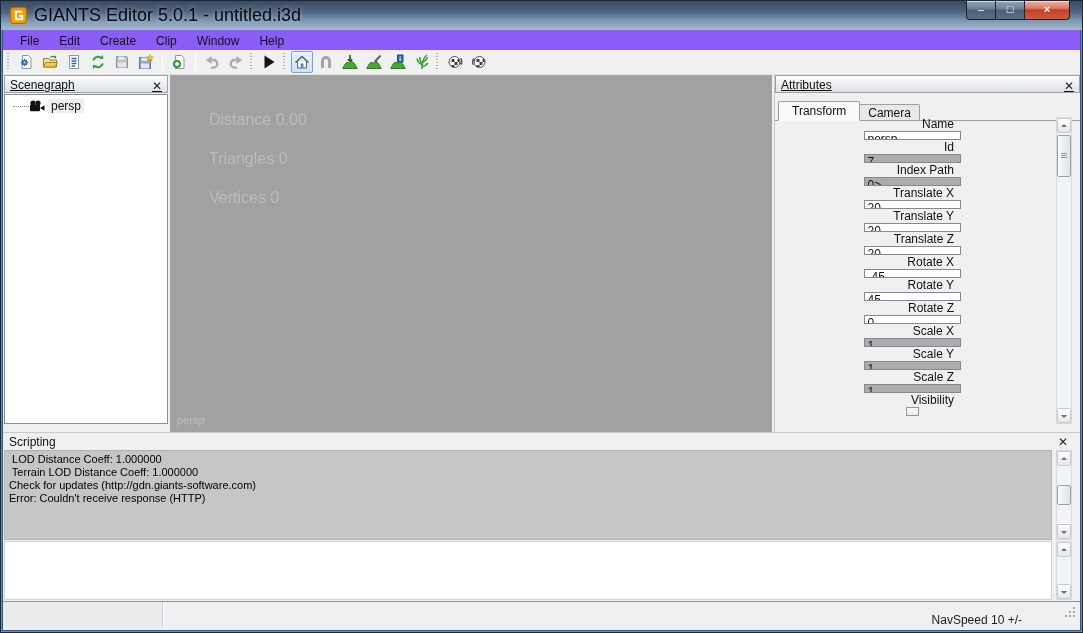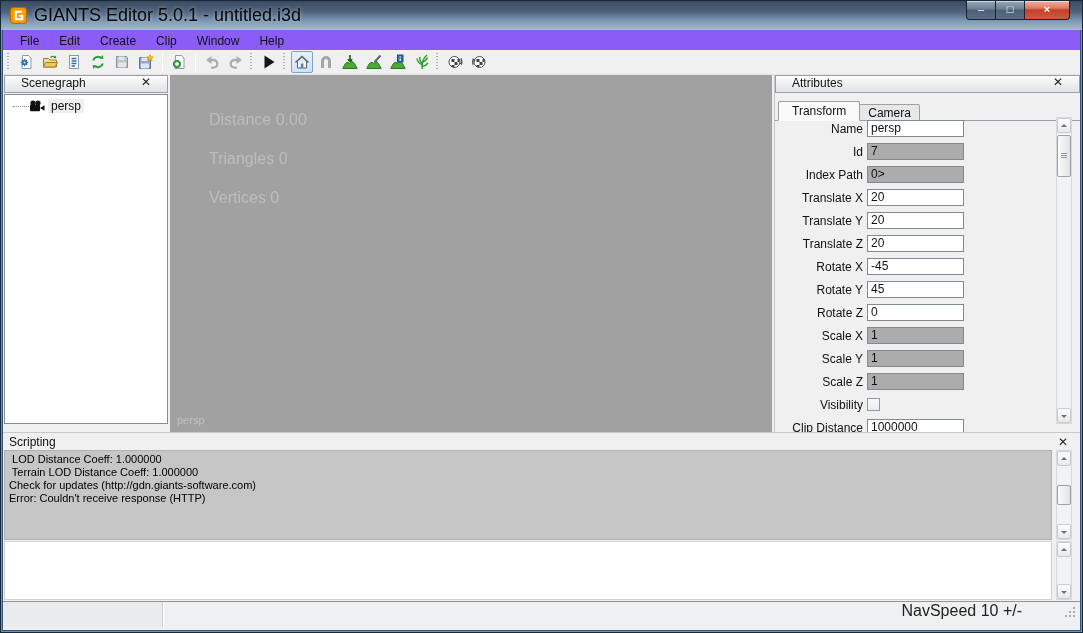--- a/index.html
+++ b/index.html
@@ -29,39 +29,39 @@
   .toolbar{position:absolute;left:0;top:20px;right:0;height:25px;display:flex;align-items:center;padding-left:2px;border-bottom:1px solid #e3e3e3;}
   .tb-grip{width:5px;height:18px;margin:0 3px 0 1px;
     background-image:repeating-linear-gradient(180deg,#aab2bb 0 1px,transparent 1px 3px);background-size:2px 100%;background-repeat:no-repeat;background-position:1px 0;}
   .tb-btn{width:22px;height:22px;display:flex;align-items:center;justify-content:center;border:1px solid transparent;border-radius:2px;margin:0 1px;cursor:default;}
   .tb-btn svg{width:16px;height:16px;display:block;}
   .tb-btn.active{background:linear-gradient(180deg,#e7f1fc,#cfe2f7);border-color:#7da2ce;}
   .tb-sep{width:1px;height:18px;background:#b7bcc2;border-right:1px solid #fff;margin:0 4px;}
   
   .main{position:absolute;left:0;top:45px;right:0;height:357px;display:flex;}
   .panel-header{height:18px;background:linear-gradient(180deg,#fdfdfd,#dfe2e6);border:1px solid #9aa0a8;border-bottom:1px solid #9aa0a8;
-    display:flex;align-items:flex-start;justify-content:space-between;padding:0 16px;font-size:12px;color:#111;}
+    display:flex;align-items:flex-end;justify-content:space-between;padding:0 5px;font-size:12px;color:#111;text-decoration:underline;}
   .panel-close{font-size:12px;color:#222;line-height:12px;cursor:default;}
   .left-panel{width:164px;margin-left:1px;flex:none;display:flex;flex-direction:column;}
   .tree-box{margin-top:1px;height:330px;background:#fff;border:1px solid #828f9a;padding:3px 2px;overflow:hidden;}
   .tree-item{display:flex;align-items:center;height:16px;font-size:12px;color:#111;}
   .tree-dots{width:16px;height:1px;border-top:1px dotted #8b8b8b;margin-left:6px;flex:none;}
   .tree-cam{width:16px;height:12px;flex:none;margin-right:3px;}
   .tree-label{background:#efefef;padding:0 3px;}
   .viewport{flex:1;margin:0 2px;background:#a1a1a1;position:relative;overflow:hidden;}
   .vp-stats{position:absolute;left:7px;top:12px;font-size:16px;color:#bdbdbd;line-height:13px;white-space:pre;margin-left:32px;}
   .vp-cam{position:absolute;left:7px;bottom:6px;font-size:11px;color:#c0c0c0;}
   .right-panel{width:306px;flex:none;position:relative;border-left:1px solid #c6c6c6;}
   .rp-header{margin:0;}
   .tabs{position:absolute;left:0;top:18px;right:0;height:28px;display:flex;align-items:flex-end;padding-left:3px;border-bottom:1px solid #9aa0a8;}
   .tab{font-size:12px;color:#111;border:1px solid #9aa0a8;cursor:default;}
   .tab.active{height:20px;line-height:19px;padding:0 13px;background:#fafafa;border-bottom:1px solid #fafafa;position:relative;z-index:2;margin-bottom:-1px;border-radius:2px 2px 0 0;}
   .tab.inactive{height:17px;line-height:16px;padding:0 8px;background:#e6e8ea;margin-bottom:-1px;border-left:none;border-radius:0 2px 0 0;}
   .attr-rows{position:absolute;left:0;top:39px;bottom:0;width:270px;overflow:hidden;padding-top:3px;}
-  .attr-row{display:flex;align-items:center;height:23px;}
+  .attr-row{display:flex;align-items:center;height:23px;flex-direction:column;}
   .attr-label{width:88px;text-align:right;font-size:12px;color:#111;flex:none;}
   .field{margin-left:4px;width:97px;height:17px;border:1px solid #7f8a94;background:#fff;font-size:12px;color:#111;line-height:15px;padding:0 3px;overflow:hidden;}
   .field.readonly{background:#acacac;}
   .checkbox{margin-left:4px;width:13px;height:13px;border:1px solid #8e99a5;background:linear-gradient(180deg,#f6f7f9,#e9edf4);}
   .vscroll{position:absolute;width:16px;background:#f2f3f4;border:1px solid #d7dadd;display:flex;flex-direction:column;}
   .attr-scroll{top:42px;bottom:8px;right:8px;}
   .sb-btn{height:15px;flex:none;background:linear-gradient(180deg,#fdfdfd,#e6e8ea);border:1px solid #c6cacf;position:relative;border-radius:2px;}
   .sb-btn::after{content:"";position:absolute;left:50%;top:50%;border:3.5px solid transparent;transform:translate(-50%,-50%);}
   .sb-up::after{border-bottom-color:#6c7278;margin-top:-2px;}
   .sb-down::after{border-top-color:#6c7278;margin-top:2px;}
@@ -72,21 +72,21 @@
   
   .script-header{position:absolute;left:0;top:402px;right:0;height:18px;border-top:1px solid #c9c9c9;display:flex;align-items:center;justify-content:space-between;padding:0 12px 0 6px;font-size:12px;color:#111;background:#f0f0f0;}
   .script-log{position:absolute;left:1px;top:420px;height:90px;right:28px;background:#c6c6c6;border:1px solid #b1b1b1;padding:2px 4px;overflow:hidden;}
   .log-line{font-size:11px;line-height:13px;color:#000;white-space:pre;}
   .log-scroll{top:420px;height:90px;right:8px;}
   .script-input{position:absolute;left:1px;top:511px;height:59px;right:28px;background:#fff;border:1px solid #d2d2d2;}
   .input-scroll{top:511px;height:59px;right:8px;}
   
   .statusbar{position:absolute;left:0;right:0;top:571px;height:26px;background:#eef0f1;border-top:1px solid #8f9498;display:flex;align-items:center;}
   .status-cell-left{width:160px;height:100%;border-right:1px solid #c9cdd1;box-shadow:1px 0 0 #fff;background:#e9ebed;flex:none;}
-  .status-cell-right{flex:1;height:100%;display:flex;align-items:flex-start;justify-content:flex-end;padding-right:58px;font-size:16px;color:#222;}
+  .status-cell-right{flex:1;height:100%;display:flex;align-items:flex-end;justify-content:flex-end;padding-right:58px;font-size:12px;color:#222;}
   .resize-grip{position:absolute;right:4px;bottom:5px;}
 </style>
 </head>
 <body>
 
 <div class="window">
 
   <div class="titlebar">
     <span class="app-icon"><svg viewBox="0 0 16 16">
           <rect x="0.5" y="0.5" width="15" height="15" rx="3" fill="#f59b00" stroke="#b06f00"></rect>
@@ -371,24 +371,20 @@
               <div class="field readonly">1</div>
             </div>
             <div class="attr-row">
               <span class="attr-label">Scale Z</span>
               <div class="field readonly">1</div>
             </div>
             <div class="attr-row">
               <span class="attr-label">Visibility</span>
               <span class="checkbox"></span>
             </div>
-            <div class="attr-row">
-              <span class="attr-label">Clip Distance</span>
-              <div class="field">1000000</div>
-            </div>
           </div>
         <div class="vscroll attr-scroll">
           <div class="sb-btn sb-up"></div>
           <div class="sb-track">
             <div class="sb-thumb lines" style="top:2px;height:42px;"></div>
           </div>
           <div class="sb-btn sb-down"></div>
         </div>
       </div>
 

